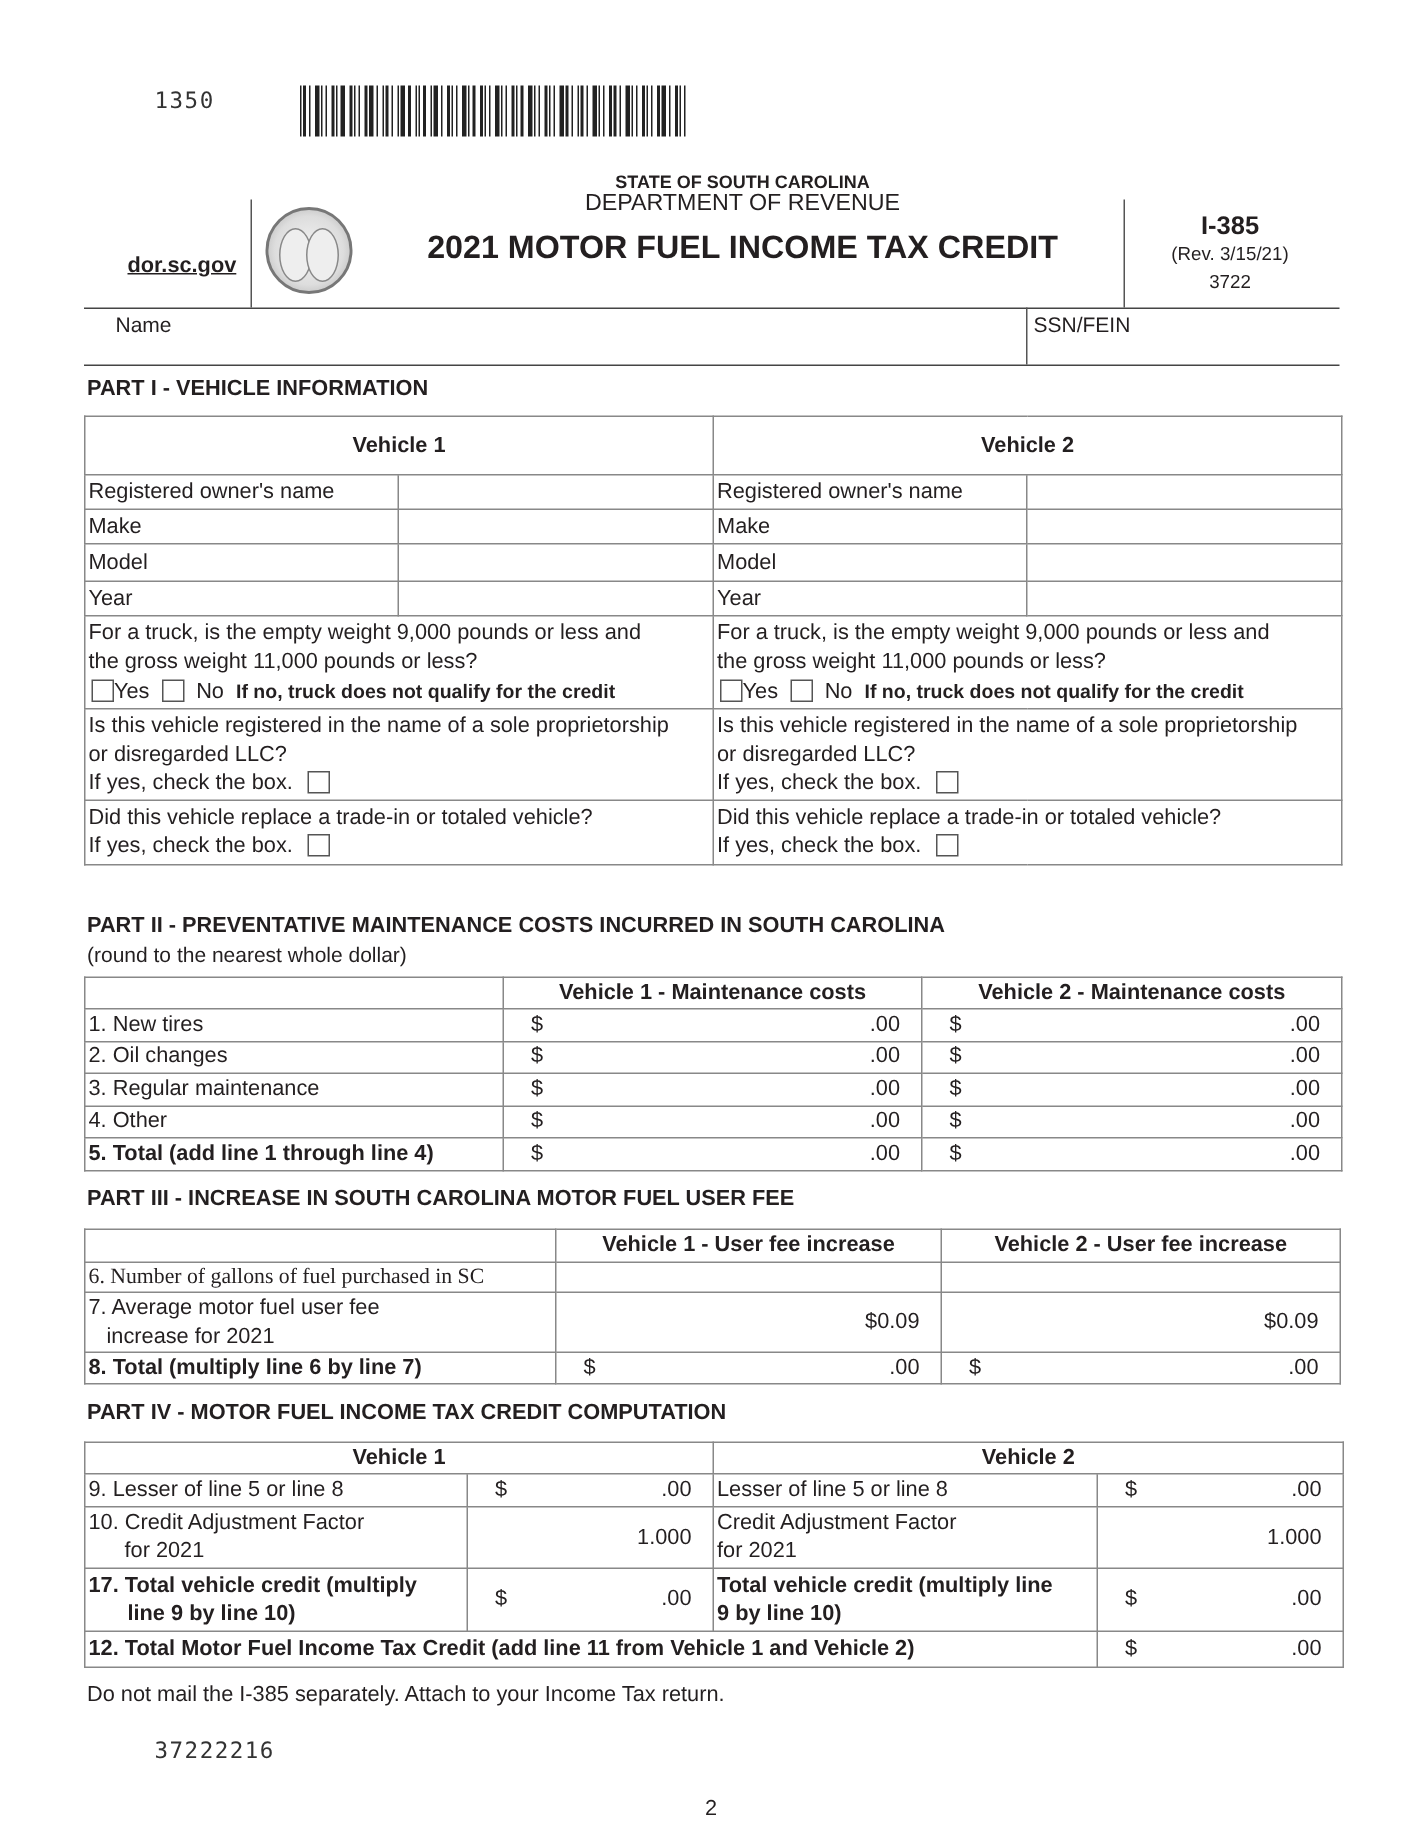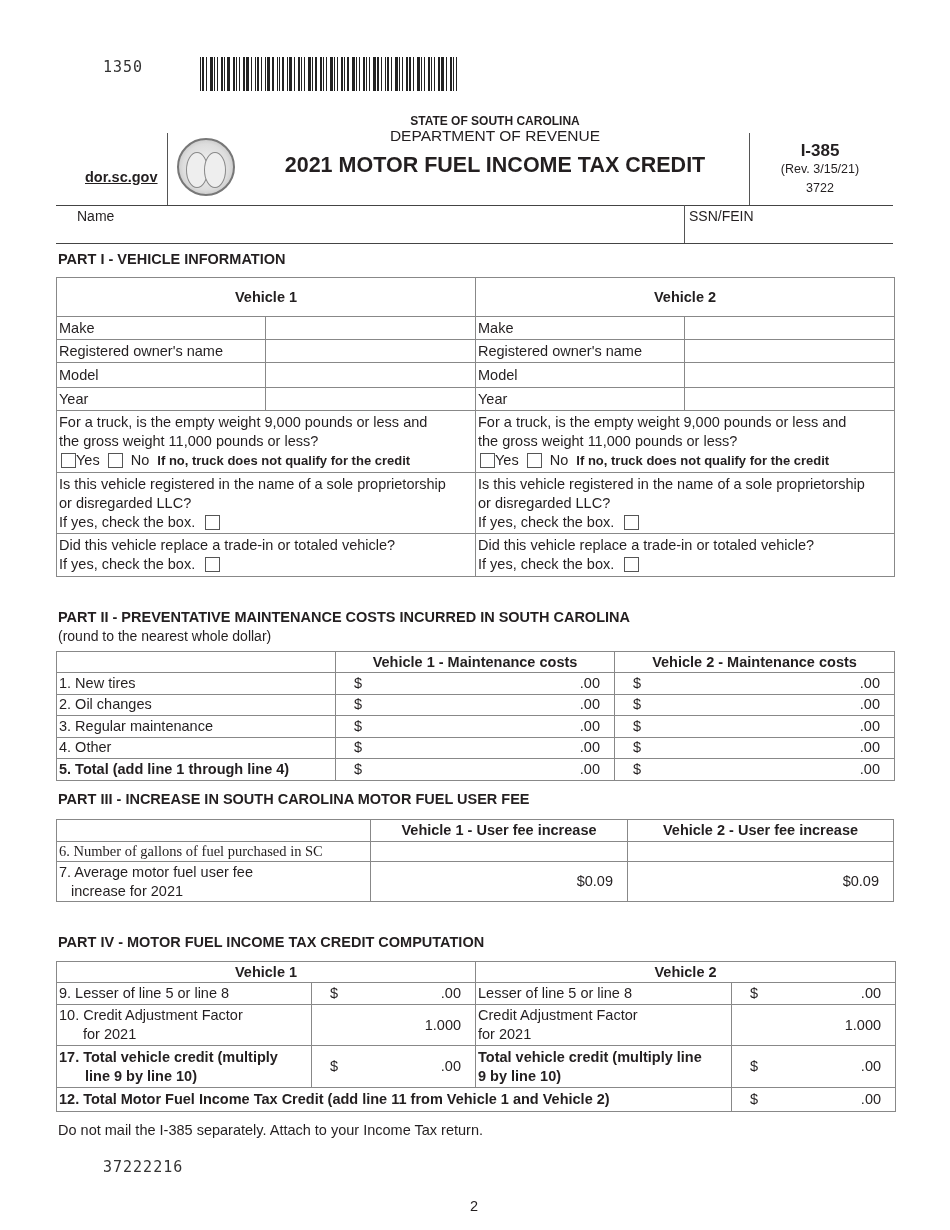--- a/index.html
+++ b/index.html
@@ -139,29 +139,29 @@
       <col style="width:210px">
       <col style="width:209px">
       <col style="width:210px">
     </colgroup>
   <tbody>
       <tr style="height:39px;">
     <th colspan="2">Vehicle 1</th>
     <th colspan="2">Vehicle 2</th>
   </tr>
   <tr style="height:23px;">
+    <td>Registered owner's name</td>
+    <td></td>
+    <td>Registered owner's name</td>
+    <td></td>
+  </tr>
+  <tr style="height:23px;">
     <td>Make</td>
     <td></td>
     <td>Make</td>
-    <td></td>
-  </tr>
-  <tr style="height:23px;">
-    <td>Registered owner's name</td>
-    <td></td>
-    <td>Registered owner's name</td>
     <td></td>
   </tr>
   <tr style="height:25px;">
     <td>Model</td>
     <td></td>
     <td>Model</td>
     <td></td>
   </tr>
   <tr style="height:23px;">
     <td>Year</td>
@@ -333,20 +333,35 @@
           <div class="amt right">
             <span>$0.09</span>
           </div>
         </td>
     <td>
           <div class="amt right">
             <span>$0.09</span>
           </div>
         </td>
   </tr>
+  <tr style="height:21px;">
+    <td class="b">8. Total (multiply line 6 by line 7)</td>
+    <td>
+          <div class="amt">
+            <span>$</span>
+            <span>.00</span>
+          </div>
+        </td>
+    <td>
+          <div class="amt">
+            <span>$</span>
+            <span>.00</span>
+          </div>
+        </td>
+  </tr>
 </tbody>
   </table>
 
 <div class="abs part-title" style="left:58px; top:934px;">PART IV - MOTOR FUEL INCOME TAX CREDIT COMPUTATION</div>
 <table class="outer" style="left:56px; top:961px; width:839px;">
   <colgroup>
       <col style="width:255px">
       <col style="width:164px">
       <col style="width:256px">
       <col style="width:164px">

